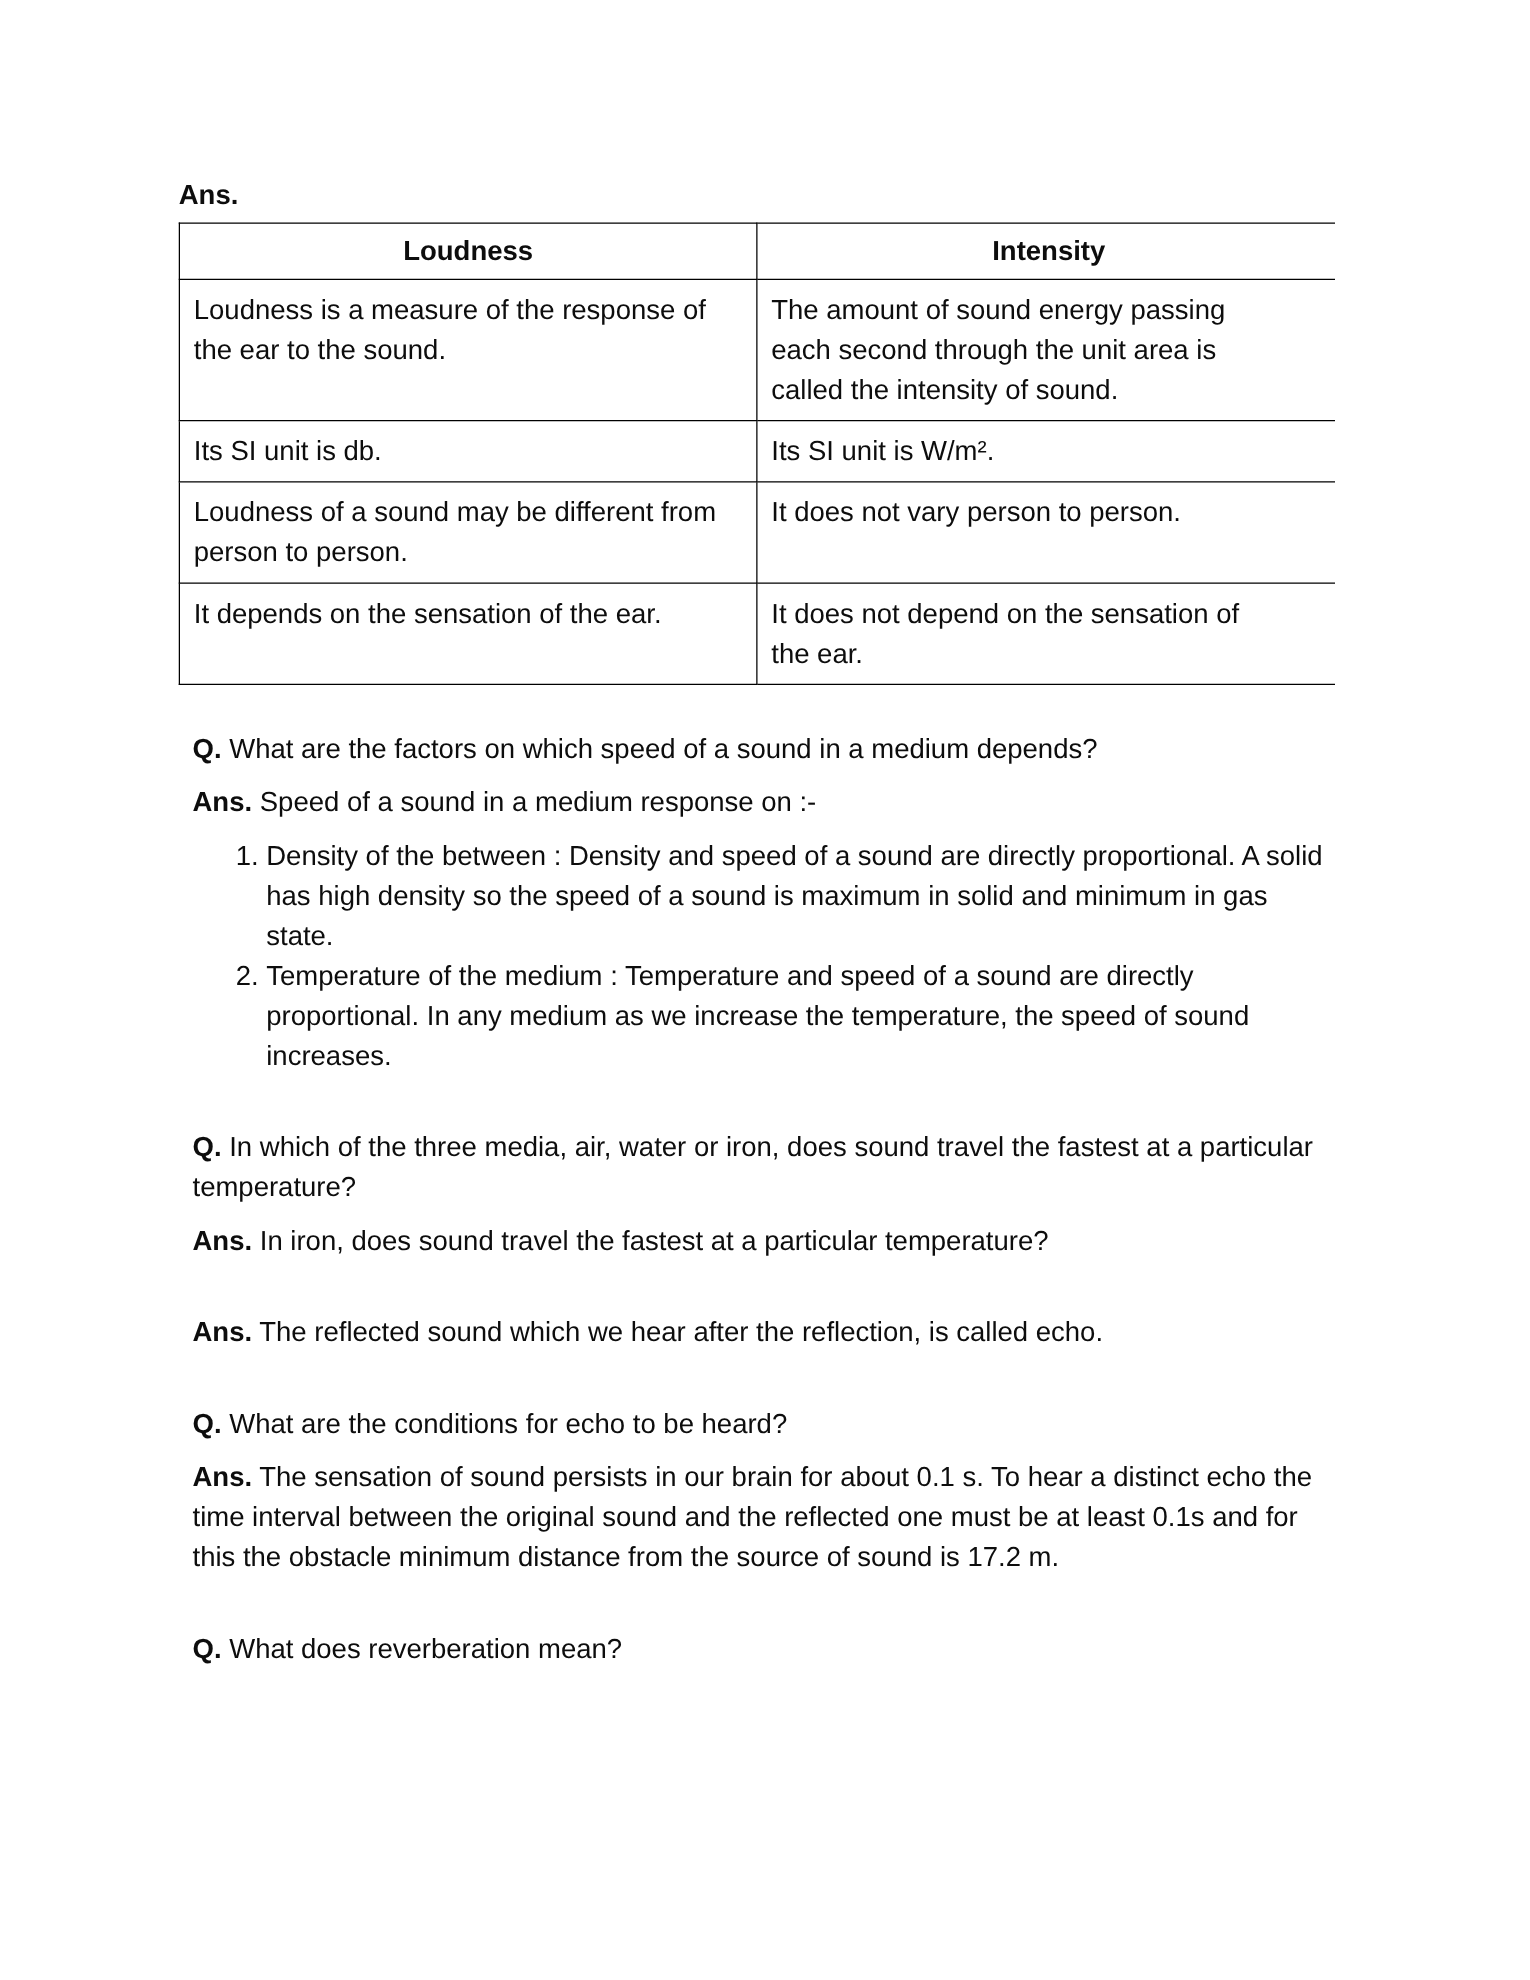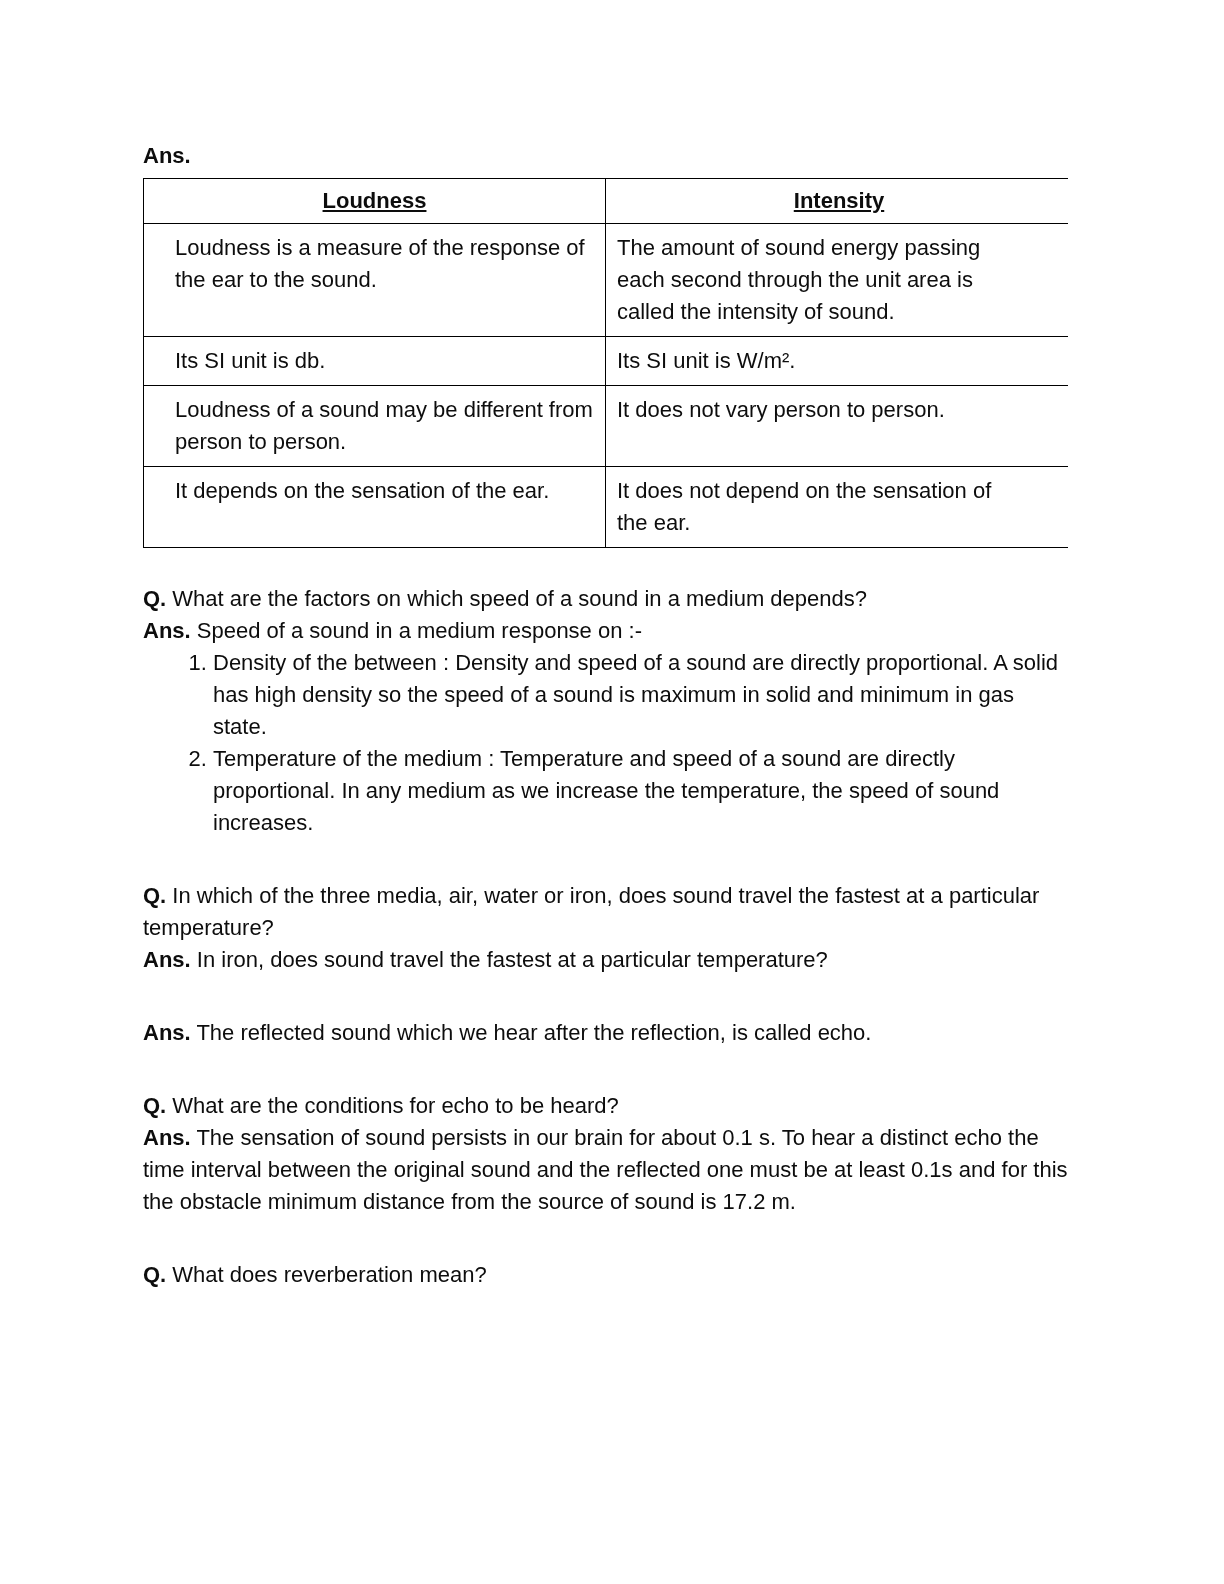--- a/index.html
+++ b/index.html
@@ -8,25 +8,25 @@
     font-family:"Liberation Sans","DejaVu Sans",sans-serif;
     color:#0d0d0d;font-size:22px;line-height:32px;overflow:hidden;
   }
   .content{position:absolute;left:143px;top:140px;width:938px;}
   .bold{font-weight:bold;}
   .ans-label{margin:0 0 6px 0;font-weight:bold;}
   table.cmp{border-collapse:collapse;width:929px;table-layout:fixed;}
   table.cmp th, table.cmp td{
     border:1.5px solid #000;vertical-align:top;text-align:left;
   }
-  table.cmp th{font-weight:bold;text-align:center;padding:6px 10px;text-decoration:underline;}
+  table.cmp th{font-weight:bold;text-align:center;padding:6px 10px;}
   table.cmp td{padding:8px 11px;}
-  .cell-left{max-width:418px;margin-left:20px;}
+  .cell-left{max-width:418px;}
   .cell-right{max-width:402px;}
-  p{margin:0;}
+  p{margin:11px;}
   .qa-block{margin-top:41px;}
   .qa-block.first{margin-top:35px;}
   ol.factors{margin:0;padding-left:70px;}
   ol.factors li{margin:0;padding-right:14px;}
 </style>
 </head>
 <body>
 
 <div class="page">
   <div class="content">

